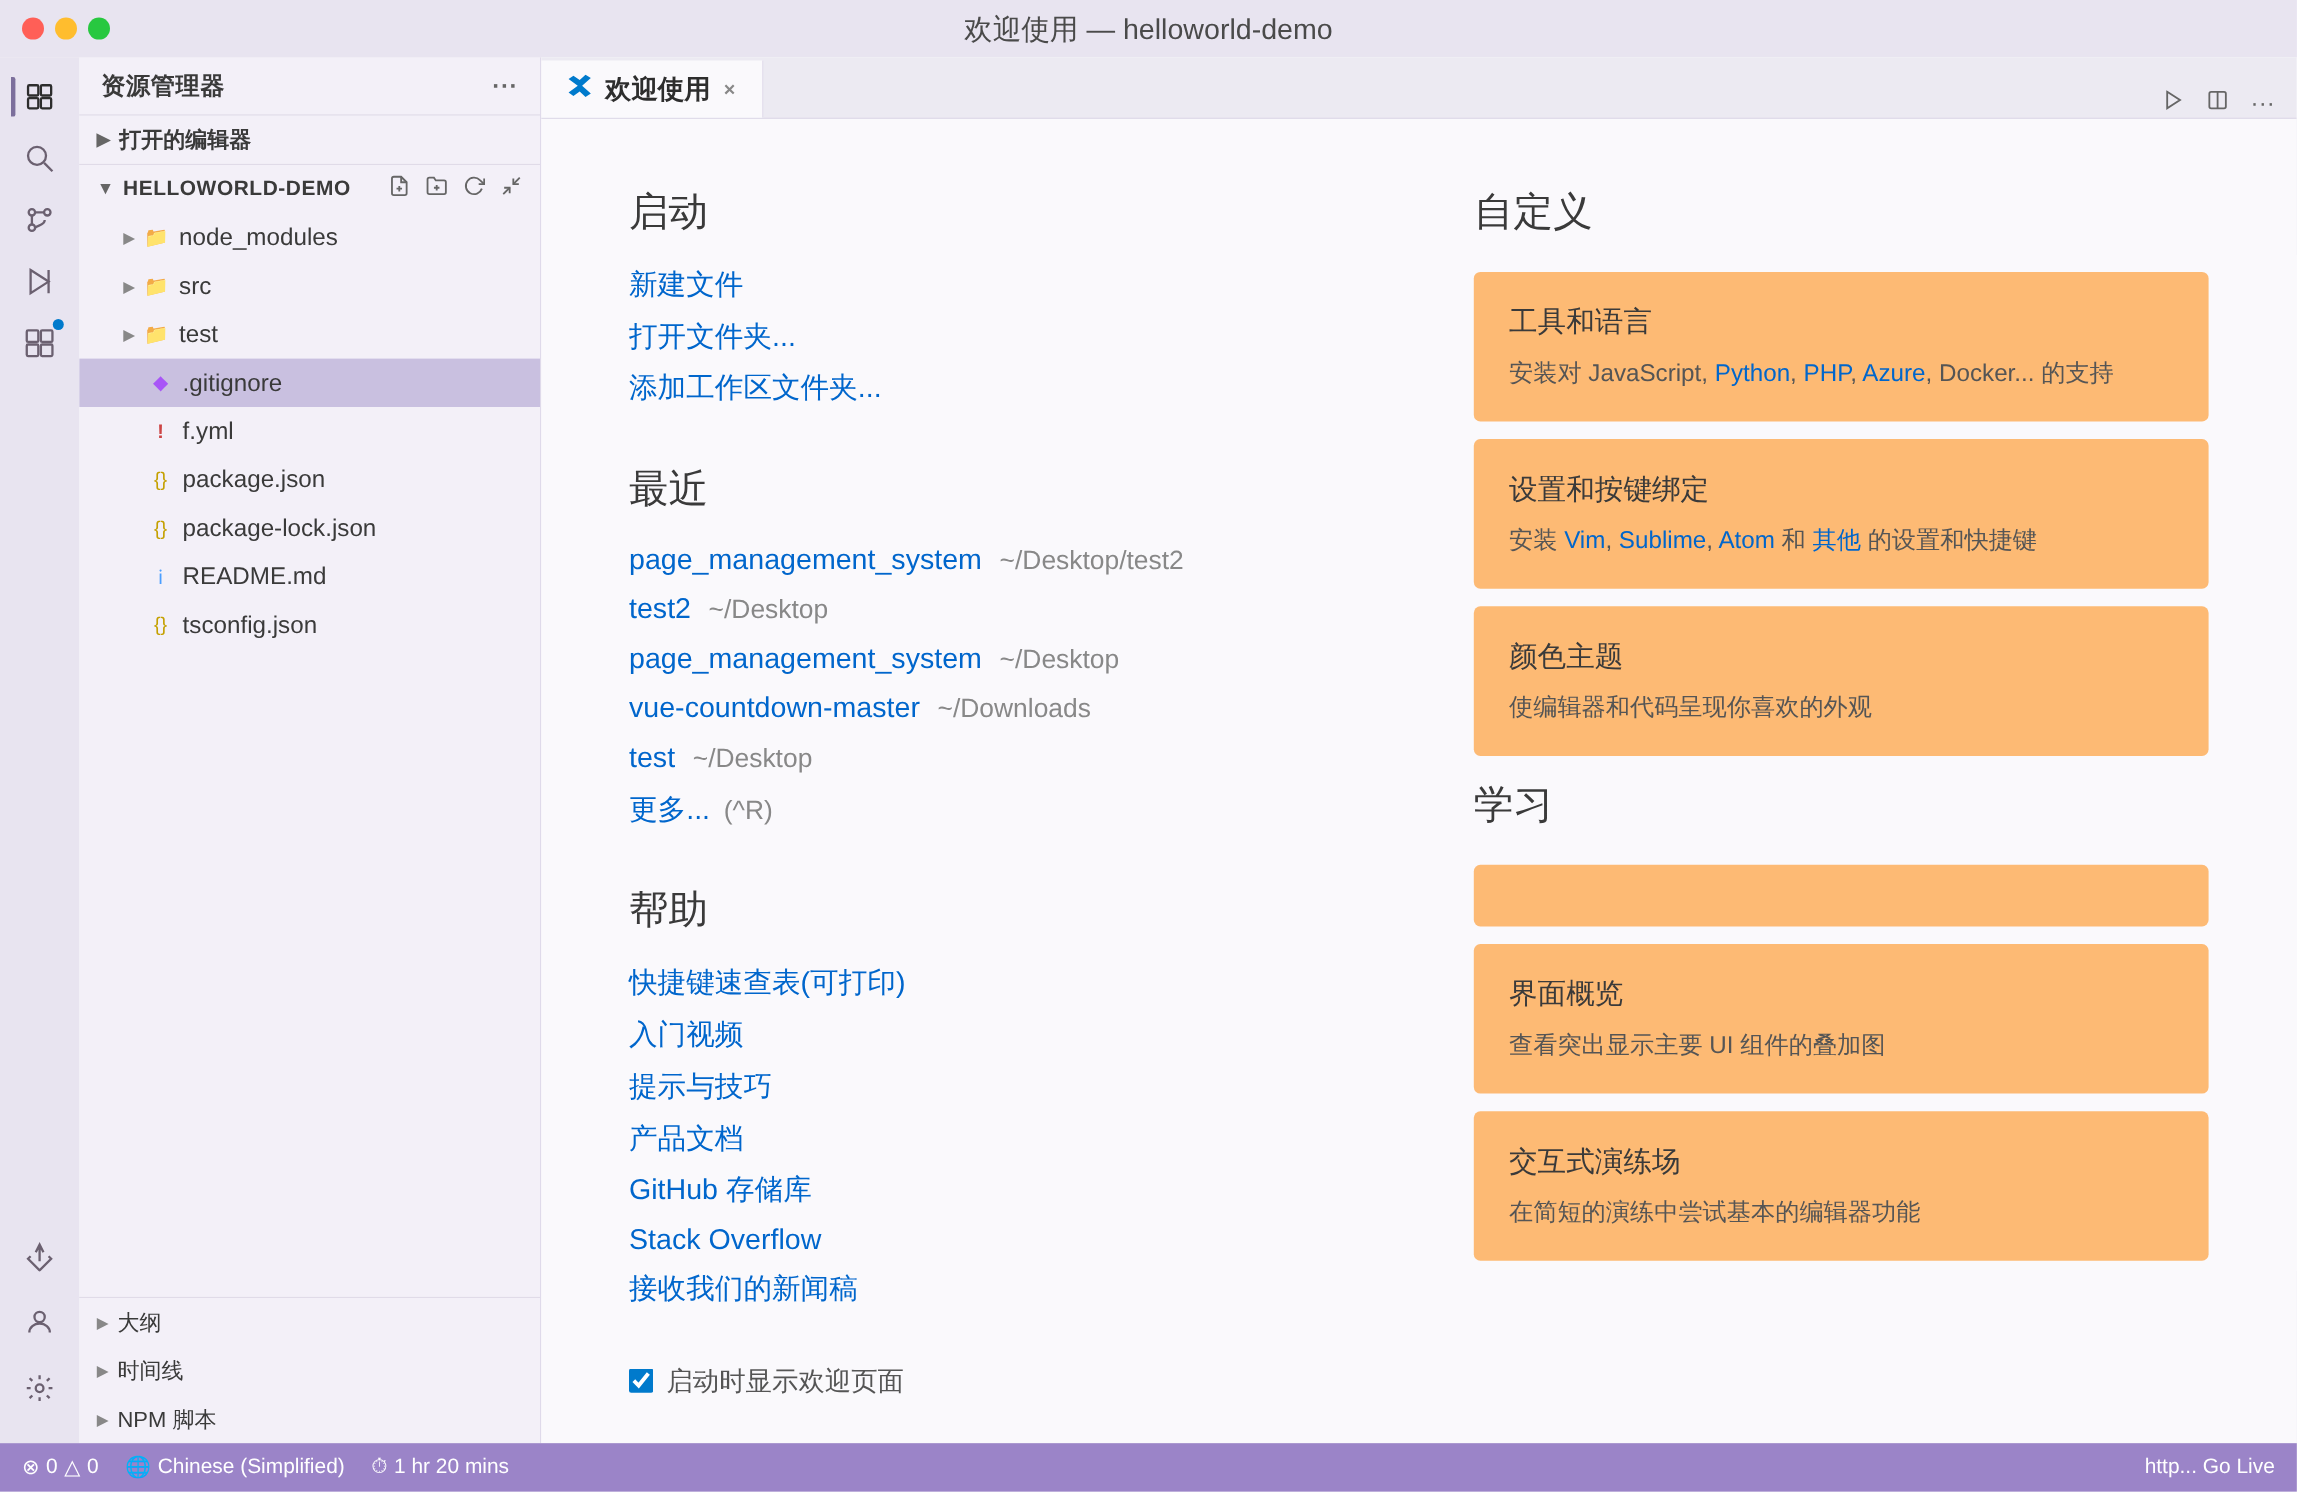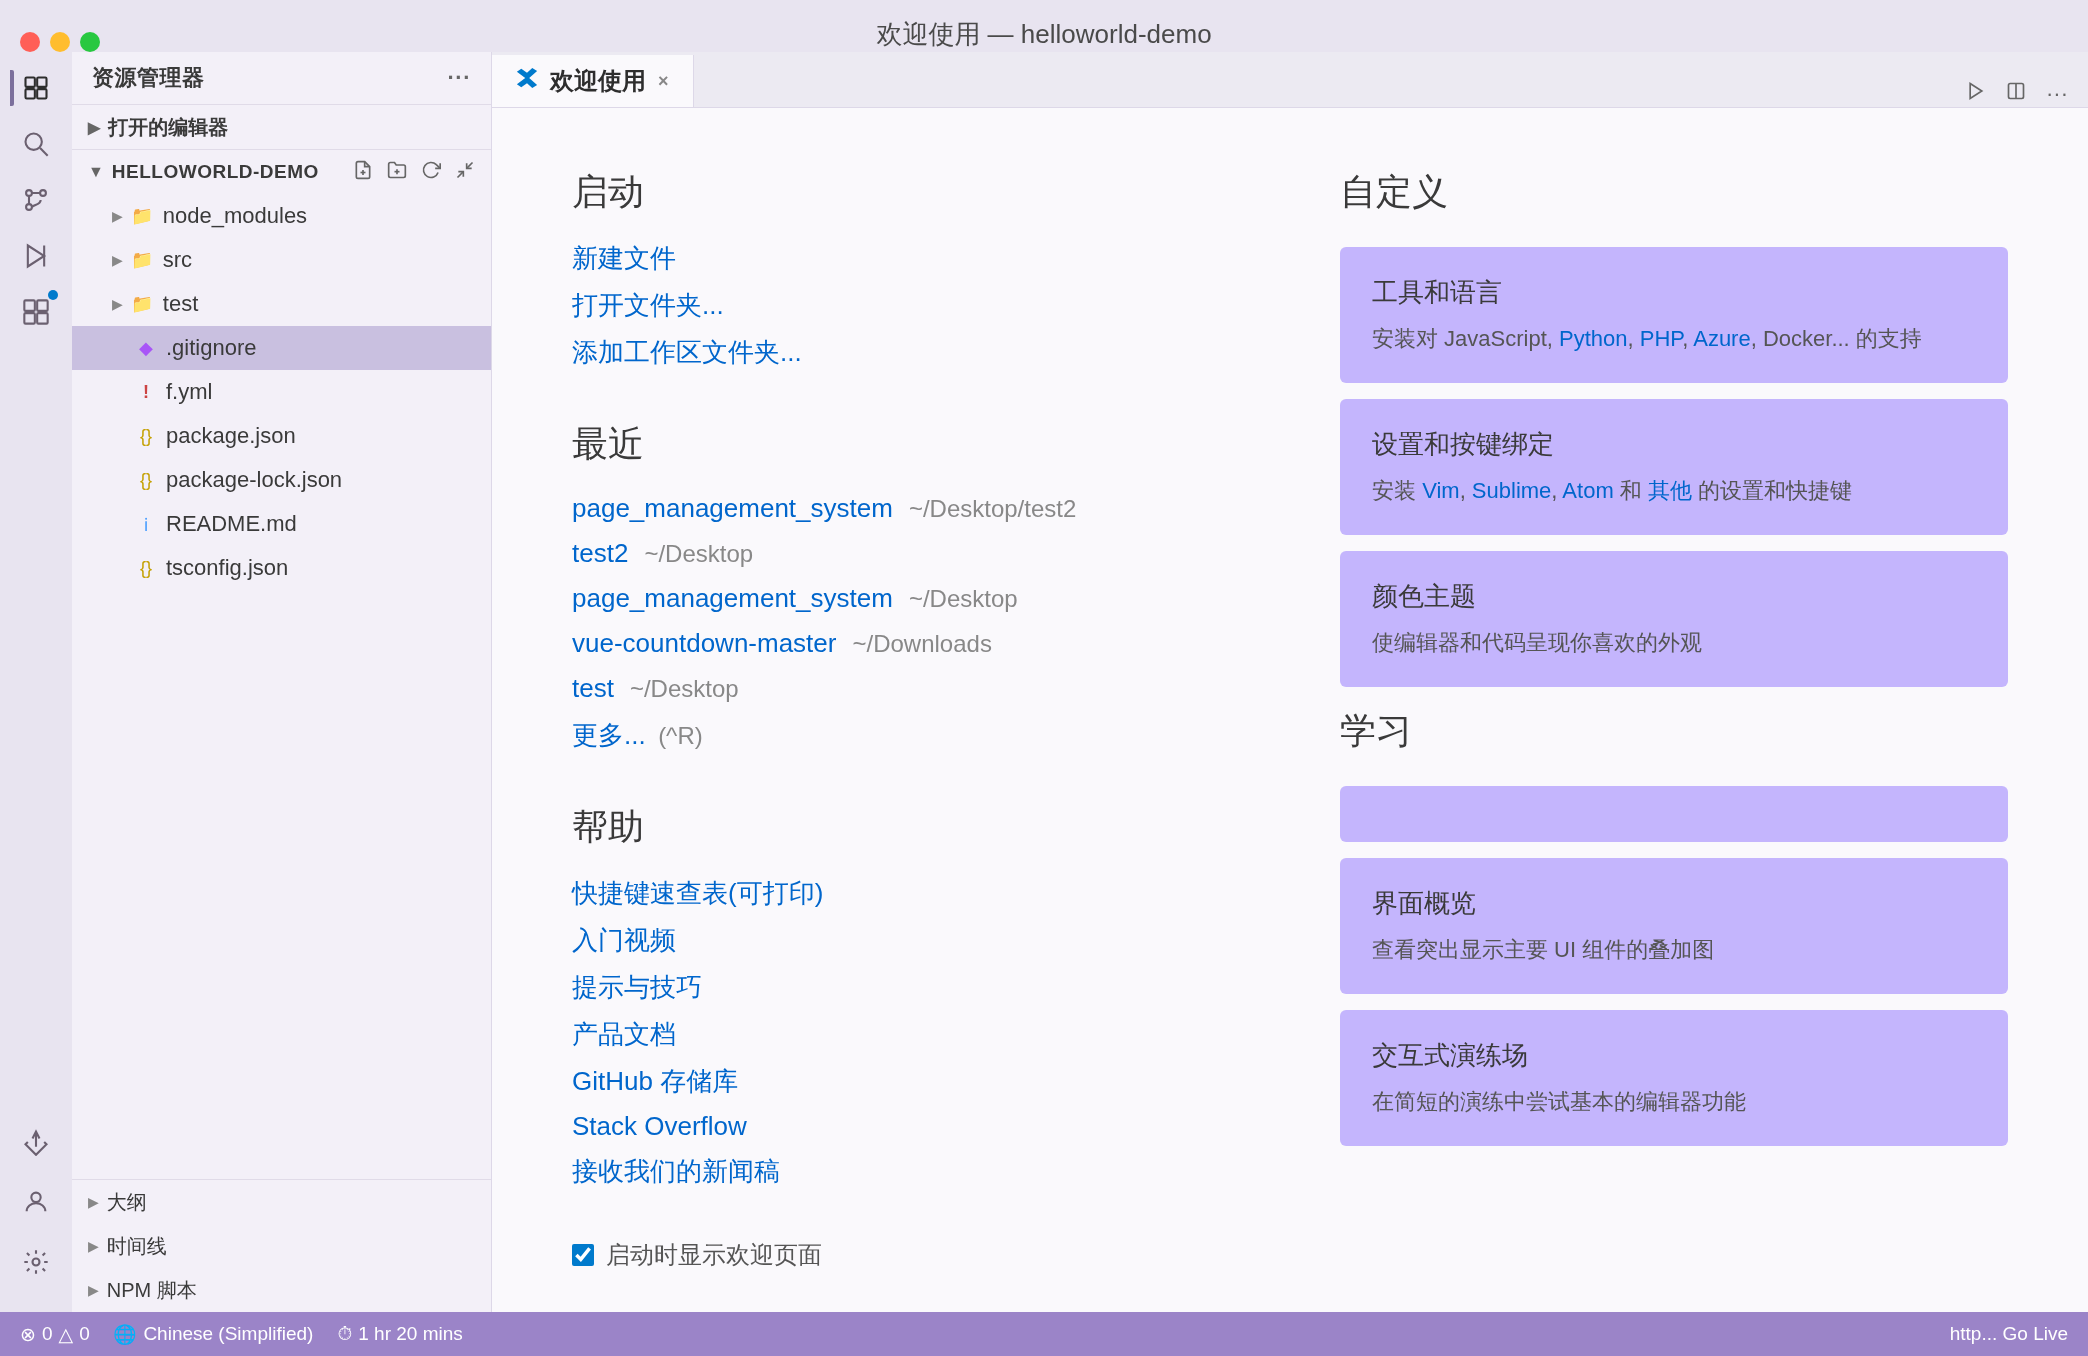--- a/index.html
+++ b/index.html
@@ -11,21 +11,21 @@
       overflow: hidden;
       display: flex;
       flex-direction: column;
     }
 
     
     .titlebar {
       height: 52px;
       background: #e8e4f0;
       display: flex;
-      align-items: flex-end;
+      align-items: center;
       justify-content: center;
       position: relative;
       flex-shrink: 0;
     }
     .titlebar-buttons {
       position: absolute;
       left: 20px;
       display: flex;
       gap: 10px;
     }
@@ -282,21 +282,21 @@
     .recent-name {
       font-size: 26px;
       color: #0066cc;
       cursor: pointer;
     }
     .recent-path {
       font-size: 24px;
       color: #888;
     }
     .customize-card {
-      background: #c4b5fd;
+      background: #fdba74;
       border-radius: 6px;
       padding: 28px 32px;
       margin-bottom: 16px;
     }
     .customize-card-title {
       font-size: 26px;
       font-weight: 500;
       color: #3a3a3a;
       margin-bottom: 12px;
     }

